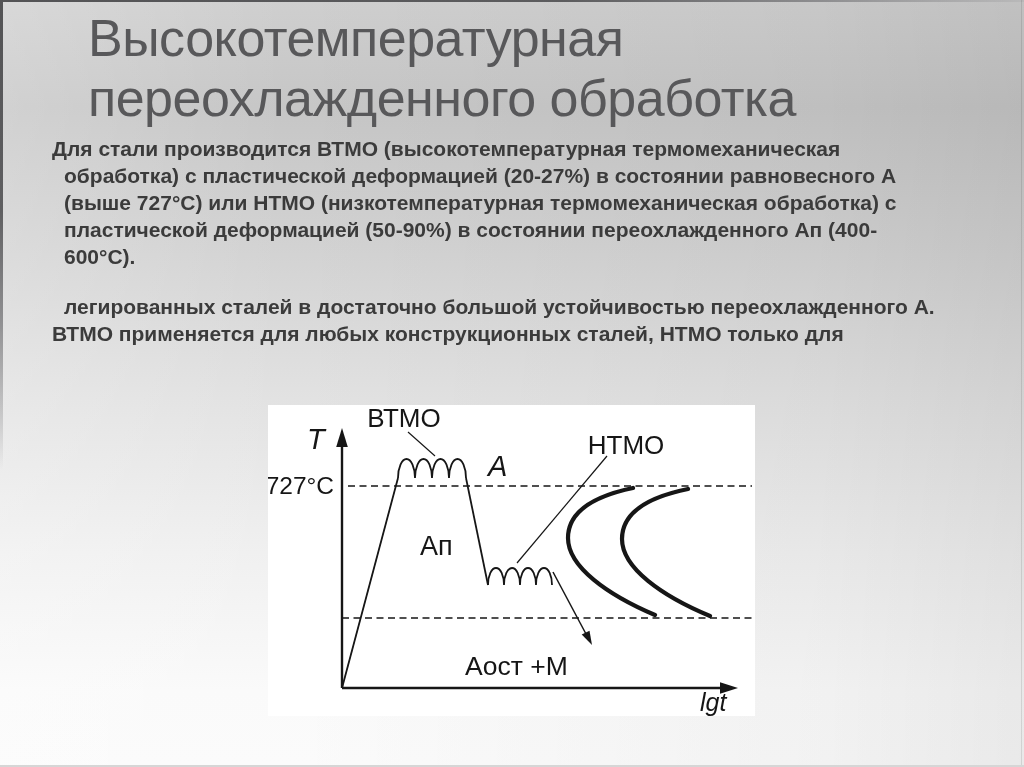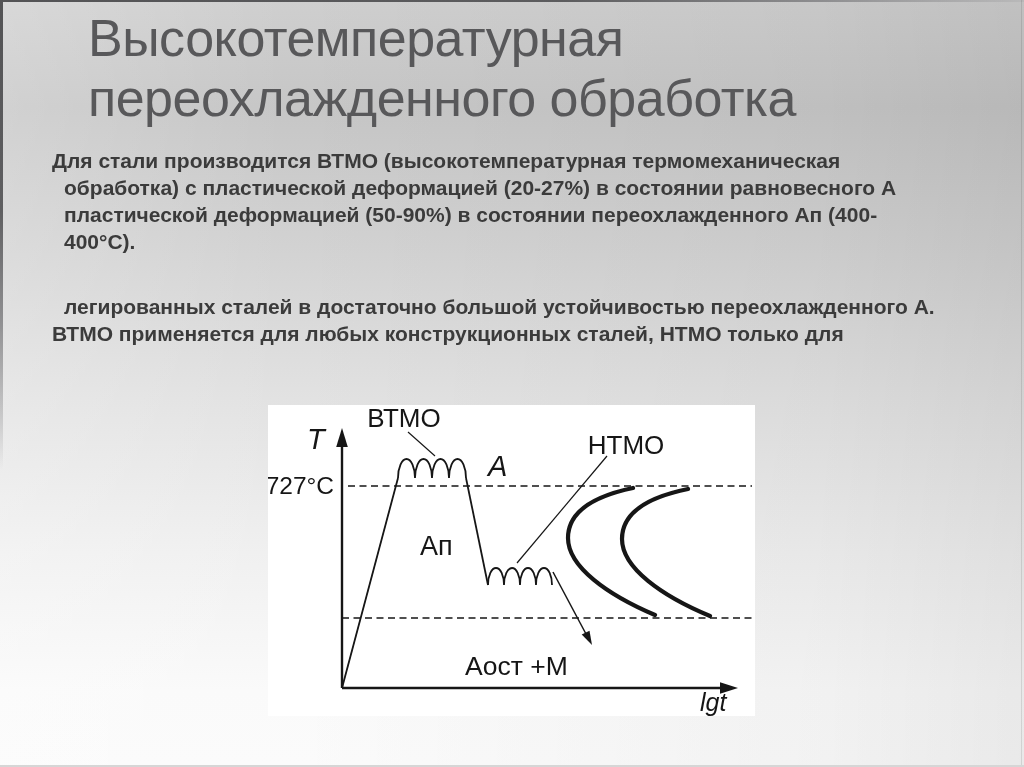--- a/index.html
+++ b/index.html
@@ -26,21 +26,21 @@
     letter-spacing:-0.5px;
   }
   .slide-title .title-line{display:block;}
 
   .para{
     position:absolute;left:52px;width:940px;
     font-size:21px;line-height:27px;font-weight:700;color:#3b3b3b;
   }
   .para .line{padding-left:12px;}
   .para .line.first{padding-left:0;}
-  .p1{top:147px;}
+  .p1{top:135px;}
   .p2{top:293px;}
 
   .figure{
     position:absolute;left:268px;top:405px;width:487px;height:311px;
     background:#ffffff;
   }
   .figure svg{display:block;}
   .figure text{fill:#161616;}
 </style>
 </head>
@@ -53,22 +53,23 @@
   <div class="border-bottom"></div>
 
   <h1 class="slide-title">
     <span class="title-line">Высокотемпературная</span>
     <span class="title-line">переохлажденного обработка</span>
   </h1>
 
   <div class="para p1">
     <div class="line first">Для стали производится ВТМО (высокотемпературная термомеханическая</div>
     <div class="line">обработка) с пластической деформацией (20-27%) в состоянии равновесного А</div>
+    <div class="line">(выше 727°С) или НТМО (низкотемпературная термомеханическая обработка) с</div>
     <div class="line">пластической деформацией (50-90%) в состоянии переохлажденного Ап (400-</div>
-    <div class="line">400°С).</div>
+    <div class="line">600°С).</div>
   </div>
 
   <div class="para p2">
     <div class="line">легированных сталей в достаточно большой устойчивостью переохлажденного А.</div>
     <div class="line first">ВТМО применяется для любых конструкционных сталей, НТМО только для</div>
   </div>
 
   <div class="figure">
     <svg width="487" height="311" viewBox="0 0 487 311" xmlns="http://www.w3.org/2000/svg">
 

